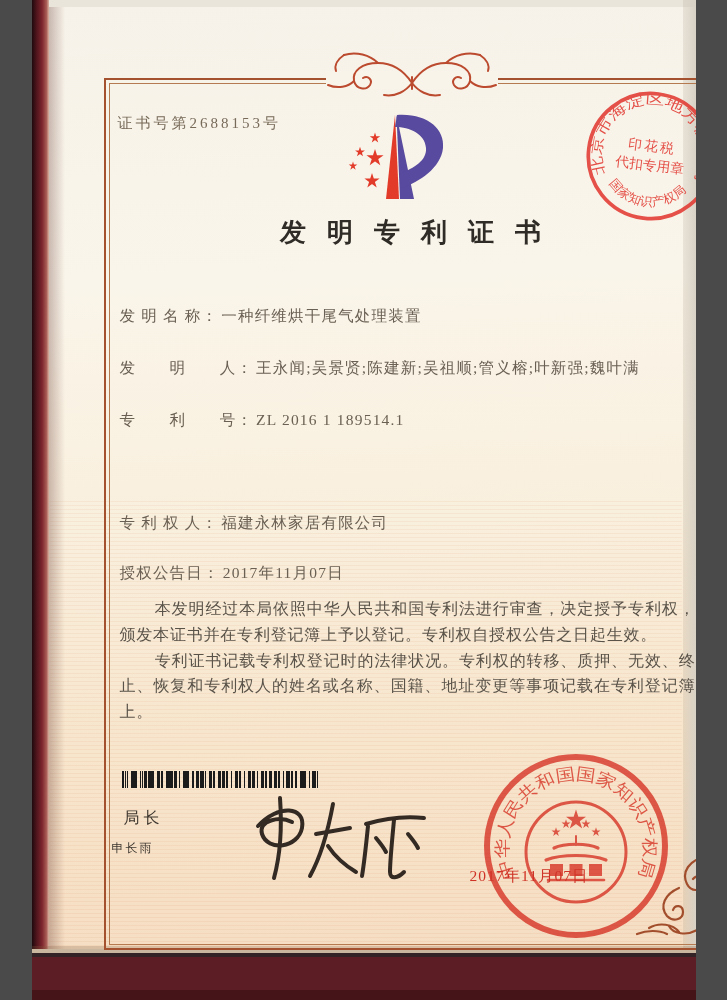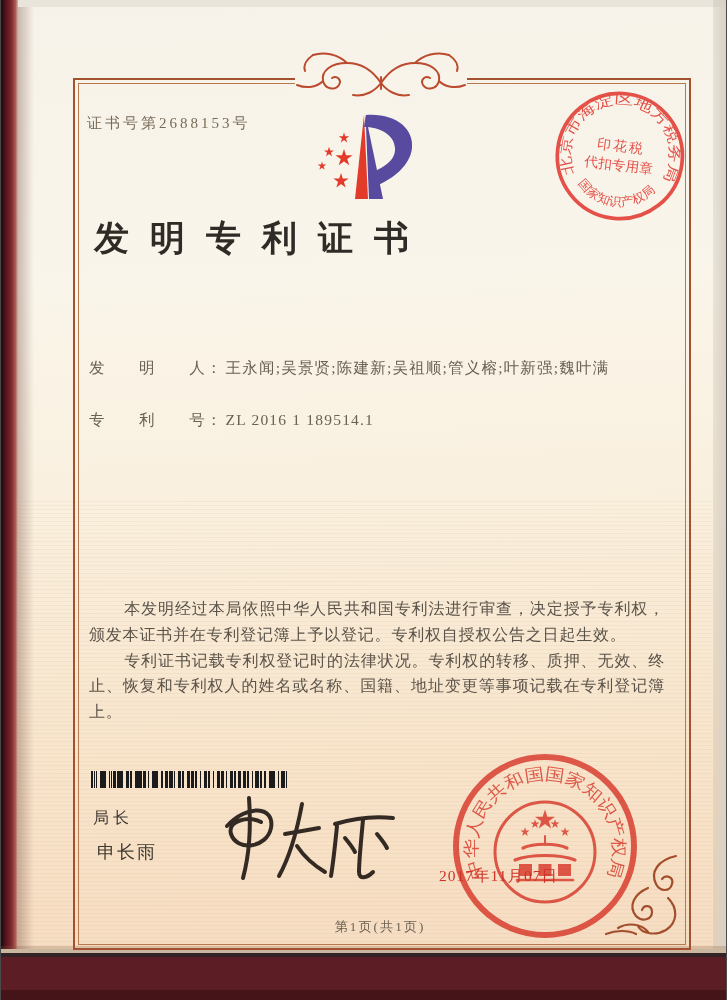--- a/index.html
+++ b/index.html
@@ -1,50 +1,50 @@
 <!DOCTYPE html>
 <html><head>
 <meta charset="utf-8">
 <style>
   html,body{margin:0;padding:0;background:#4a4a4a;}
   #page{
-    position:relative;width:725px;height:1000px;overflow:hidden;margin:0 auto;
+    position:relative;width:664px;height:1000px;overflow:hidden;margin:0 auto;
     background:linear-gradient(178deg,#f6f2e9 0%,#faf5ea 28%,#f9efdd 52%,#f7e5cc 74%,#f6dfc4 90%,#f2dcc2 100%);
     font-family:"Liberation Serif","DejaVu Serif",serif;
   }
   .texture{position:absolute;left:18px;right:14px;top:500px;height:446px;
     background:repeating-linear-gradient(0deg,rgba(221,139,96,.10) 0 1px,rgba(255,255,255,0) 1px 4px);
     pointer-events:none;}
   .spine{position:absolute;left:0;top:0;width:17px;height:1000px;
     background:linear-gradient(90deg,#1f0a0e 0%,#54161d 30%,#7d262e 60%,#a85b54 85%,#d9b4a2 100%);}
   .spine-shadow{position:absolute;left:17px;top:0;width:16px;height:1000px;
     background:linear-gradient(90deg,rgba(80,30,25,.28),rgba(80,30,25,0));}
   .top-edge{position:absolute;left:17px;right:0;top:0;height:7px;background:#eae5da;}
   .right-edge{position:absolute;right:0;top:0;width:13px;height:1000px;
     background:linear-gradient(90deg,rgba(120,100,80,.12),#d8d2c6);}
   .bottom-band{position:absolute;left:0;right:0;top:946px;height:54px;
     background:linear-gradient(180deg,rgba(130,90,60,.25) 0px,rgba(130,90,60,.25) 3px,#c9b7a0 3px,#c9b7a0 7px,#332326 7px,#332326 11px,#5d1d25 11px,#5d1d25 44px,#451419 44px,#451419 100%);}
   .frame{position:absolute;left:72px;top:78px;width:614px;height:868px;border:2px solid #a3512f;}
   .frame::after{content:"";position:absolute;inset:3px;border:1px solid #b67a51;}
   .cert-number{position:absolute;left:86px;top:114px;font-size:15px;letter-spacing:3px;color:#776a58;}
   .logo{position:absolute;left:298px;top:108px;width:152px;height:110px;}
   .tax-stamp{position:absolute;left:550px;top:84px;width:138px;height:142px;transform:rotate(7deg);opacity:.92;}
-  .title{position:absolute;left:72px;width:614px;top:215px;text-align:left;
-    font-size:35px;font-weight:600;color:#2f2b26;letter-spacing:21px;text-indent:21px;}
+  .title{position:absolute;left:72px;width:614px;top:215px;text-align:center;
+    font-size:26px;font-weight:600;color:#2f2b26;letter-spacing:21px;text-indent:21px;}
   .field-row{position:absolute;left:88px;font-size:15.5px;color:#6a6053;letter-spacing:1.2px;white-space:nowrap;}
   .field-row .lbl{margin-right:3px;}
   .paras{position:absolute;left:88px;top:596px;width:576px;font-size:16px;line-height:25.8px;
     color:#5a5349;letter-spacing:.8px;text-align:justify;}
   .paras p{margin:0;text-indent:2.2em;}
   .barcode{position:absolute;left:90px;top:771px;width:196px;height:17px;
     background-image:
       repeating-linear-gradient(90deg,#1b1b1b 0 2px,rgba(0,0,0,0) 2px 5px,#1b1b1b 5px 6px,rgba(0,0,0,0) 6px 9px,#1b1b1b 9px 12px,rgba(0,0,0,0) 12px 13px),
       repeating-linear-gradient(90deg,rgba(0,0,0,0) 0 3px,#1b1b1b 3px 4px,rgba(0,0,0,0) 4px 11px,#1b1b1b 11px 14px,rgba(0,0,0,0) 14px 17px);}
   .director-title{position:absolute;left:92px;top:808px;font-size:16px;letter-spacing:4px;color:#3f3831;}
-  .director-name{position:absolute;left:96px;top:840px;font-size:18px;letter-spacing:2px;color:#3f3831;}
+  .director-name{position:absolute;left:80px;top:840px;font-size:12px;letter-spacing:2px;color:#3f3831;}
   .signature{position:absolute;left:196px;top:786px;width:210px;height:100px;}
   .gov-seal{position:absolute;left:444px;top:748px;width:200px;height:196px;opacity:.88;mix-blend-mode:multiply;}
   .seal-date{position:absolute;left:438px;top:866px;font-size:15.5px;color:#cf3226;letter-spacing:1px;z-index:5;}
   .page-footer{position:absolute;left:72px;width:614px;top:918px;text-align:center;
     font-size:13.2px;letter-spacing:2px;color:#6d6254;}
   .ornament-top{position:absolute;left:288px;top:47px;width:184px;height:62px;}
   .ornament-corner{position:absolute;left:597px;top:850px;width:86px;height:92px;}
 </style>
 </head>
 <body>
@@ -121,25 +121,34 @@
       <text font-size="11.5" font-family="Liberation Serif, serif">
         <textPath href="#taxBottomArc" startOffset="4" textLength="84" lengthAdjust="spacingAndGlyphs">国家知识产权局</textPath>
       </text>
       <text x="65" y="63" text-anchor="middle" font-size="13" letter-spacing="2" font-family="Liberation Serif, serif">印花税</text>
       <text x="65" y="81" text-anchor="middle" font-size="13" font-family="Liberation Serif, serif">代扣专用章</text>
     </g>
   </svg>
 
   <div class="title">发明专利证书</div>
 
+  <div class="field-row" style="top:306px">
+    <span class="lbl">发 明 名 称：</span><span>一种纤维烘干尾气处理装置</span>
+  </div>
   <div class="field-row" style="top:358px">
     <span class="lbl">发　　明　　人：</span><span>王永闻;吴景贤;陈建新;吴祖顺;管义榕;叶新强;魏叶满</span>
   </div>
   <div class="field-row" style="top:410px">
     <span class="lbl">专　　利　　号：</span><span>ZL 2016 1 189514.1</span>
+  </div>
+  <div class="field-row" style="top:513px">
+    <span class="lbl">专 利 权 人：</span><span>福建永林家居有限公司</span>
+  </div>
+  <div class="field-row" style="top:563px">
+    <span class="lbl">授权公告日：</span><span>2017年11月07日</span>
   </div>
 
   <div class="paras">
     <p>本发明经过本局依照中华人民共和国专利法进行审查，决定授予专利权，颁发本证书并在专利登记簿上予以登记。专利权自授权公告之日起生效。</p>
     <p>专利证书记载专利权登记时的法律状况。专利权的转移、质押、无效、终止、恢复和专利权人的姓名或名称、国籍、地址变更等事项记载在专利登记簿上。</p>
   </div>
 
   <div class="barcode"></div>
 
   <div class="director-title">局长</div>
@@ -184,15 +193,14 @@
         <path d="M78,100 C88,95 112,95 122,100" stroke-width="3.2"></path>
         <path d="M70,112 C85,106 115,106 130,112" stroke-width="3.2"></path>
         <path d="M100,88 L100,97" stroke-width="2"></path>
         <path d="M72,132 L128,132" stroke-width="2.6"></path>
       </g>
     </g>
   </svg>
 
   <div class="seal-date">2017年11月07日</div>
 
-  <div class="page-footer">第1页(共1页)</div>
 
 </div>
 
 </body></html>

